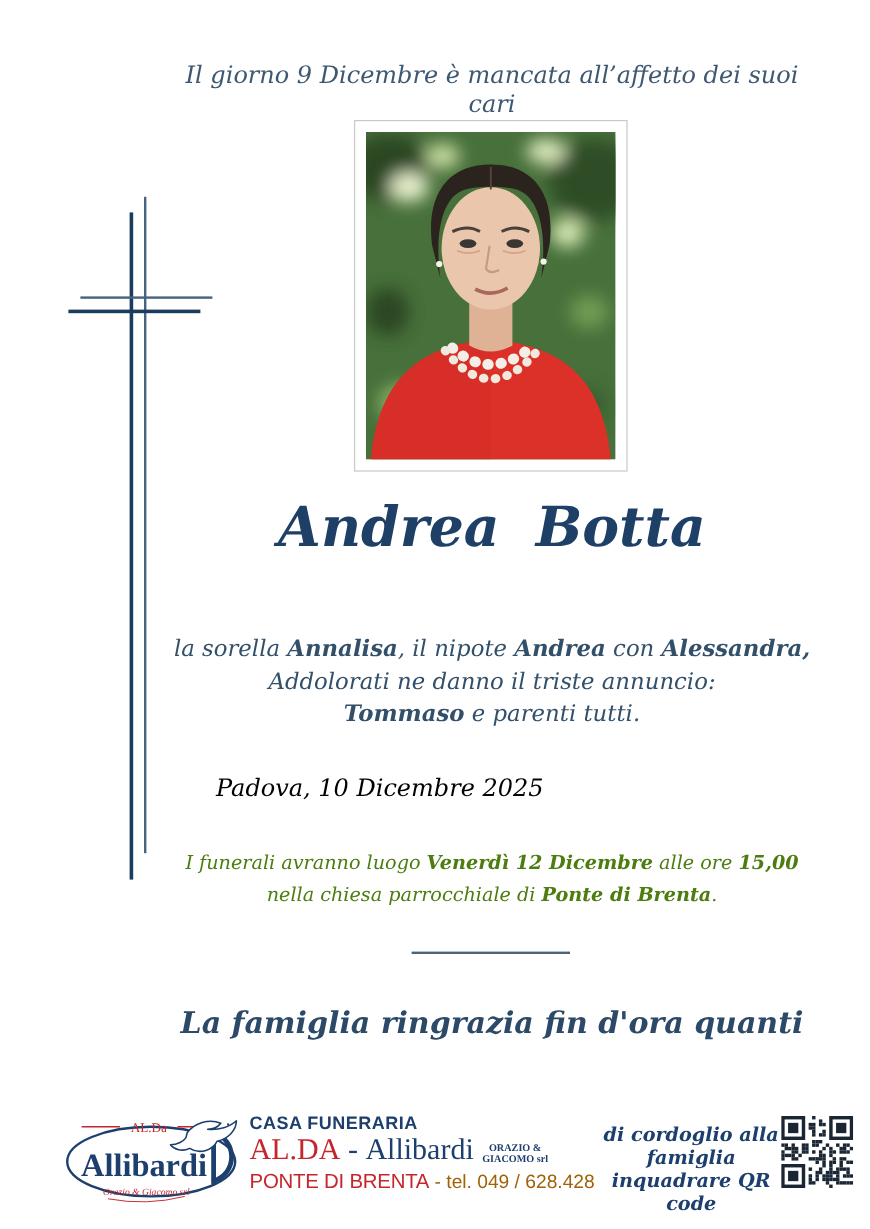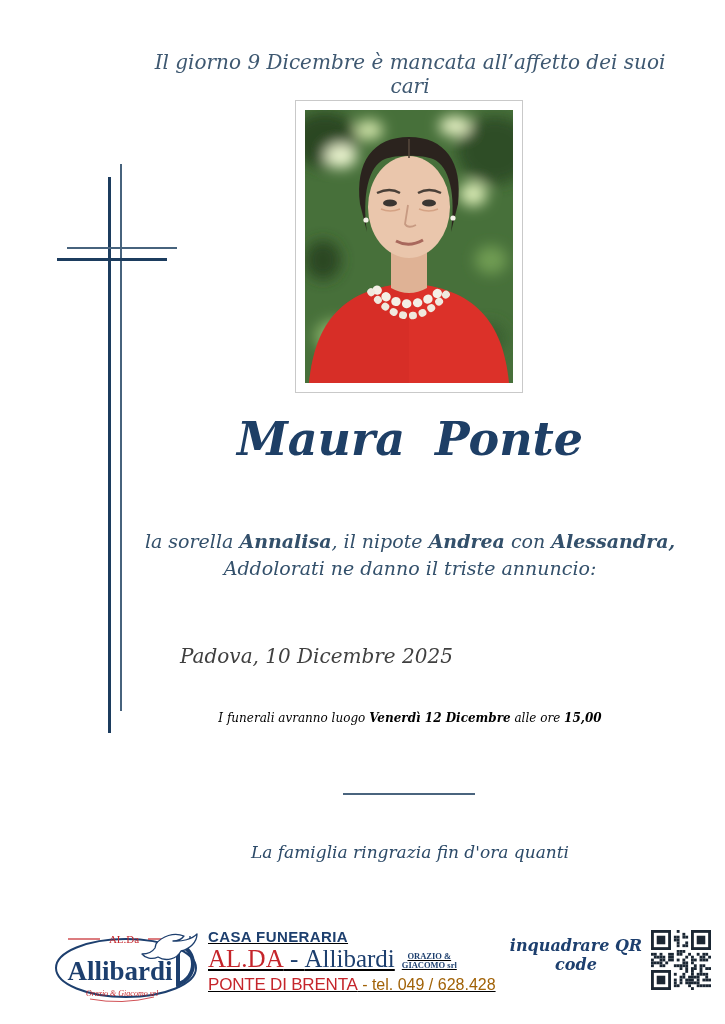--- a/index.html
+++ b/index.html
@@ -20,30 +20,30 @@
   .photo-frame{position:absolute; left:295px; top:100px; width:228px; height:293px;
                box-sizing:border-box; background:#fff; border:1px solid #c9c9c9; padding:9px;}
   .photo-frame svg{width:100%; height:100%; display:block;}
   
   .name{position:absolute; left:140px; top:412px; width:540px; text-align:center;
         font-size:46px; font-weight:bold; font-style:italic; color:#1e3f66; word-spacing:14px;}
   
   .notice{position:absolute; left:130px; top:528px; width:560px; text-align:center;
           font-style:italic; font-size:19px; line-height:27px; color:#33506b;}
   .b{font-weight:bold;}
-  .dateline{position:absolute; left:180px; top:644px; font-style:italic; font-size:20px; color:#404040;}
+  .dateline{position:absolute; left:180px; top:644px; font-style:italic; font-size:20px; color:#000000;}
   .funeral{position:absolute; left:105px; top:705px; width:610px; text-align:center;
-           font-style:italic; font-size:12px; line-height:27px; color:#000000;}
+           font-style:italic; font-size:16px; line-height:27px; color:#4d7c0f;}
   .divider{position:absolute; left:343px; top:793px; width:132px; height:2px; background:#4a647e;}
   .thanks{position:absolute; left:140px; top:838px; width:540px; text-align:center;
-          font-style:italic; font-weight:normal; font-size:17px; line-height:29px; color:#2c4a68;}
+          font-style:italic; font-weight:bold; font-size:25px; line-height:29px; color:#2c4a68;}
   
   .logo{position:absolute; left:44px; top:926px; width:158px; height:80px;}
   .logo svg{width:100%; height:100%; display:block;}
-  .f-center{position:absolute; left:208px; top:928px;text-decoration:underline;}
+  .f-center{position:absolute; left:208px; top:928px;}
   .f-casa{font-family:"Liberation Sans", sans-serif; font-weight:bold; font-size:15px;
           color:#1d3f6e; letter-spacing:0.4px;}
   .f-brand{margin-top:1px; display:flex; align-items:baseline;
            font-family:"Liberation Serif", serif; font-size:25px; line-height:26px;}
   .f-brand .red{color:#c5252b;}
   .f-brand .navy{color:#1d3f6e; white-space:pre;}
   .f-sub{font-family:"Liberation Serif", serif; font-weight:bold; font-size:8.5px;
          color:#1d3f6e; margin-left:7px; line-height:9px; align-self:center; transform:translateY(2px);text-align:center;}
   .f-town{margin-top:3px; font-family:"Liberation Sans", sans-serif; white-space:nowrap;}
   .f-town .red{color:#c5252b; font-size:17px; letter-spacing:-0.2px;}
@@ -111,31 +111,33 @@
       <path d="M91 131 Q104 138 118 130" stroke="#a8685c" stroke-width="3" fill="none"></path>
 
       <circle cx="61" cy="110" r="2.6" fill="#f6f2ea"></circle>
       <circle cx="148" cy="108" r="2.6" fill="#f6f2ea"></circle>
 
       <path d="M72 180 Q104 208 138 179" stroke="#f4efe6" stroke-width="9" stroke-dasharray="0.5 10.5" stroke-linecap="round" fill="none"></path>
       <path d="M66 182 Q104 230 144 181" stroke="#efe9de" stroke-width="7.5" stroke-dasharray="0.5 9.5" stroke-linecap="round" fill="none"></path>
     </svg>
   </div>
 
-  <div class="name">Maura Ponte</div>
+  <div class="name">Andrea Botta</div>
 
   <div class="notice">
     <div><span>la sorella </span><span class="b">Annalisa</span><span>, il nipote </span><span class="b">Andrea</span><span> con </span><span class="b">Alessandra,</span></div>
     <div>Addolorati ne danno il triste annuncio:</div>
+    <div><span class="b">Tommaso</span><span> e parenti tutti.</span></div>
   </div>
 
   <div class="dateline">Padova, 10 Dicembre 2025</div>
 
   <div class="funeral">
     <div><span>I funerali avranno luogo </span><span class="b">Venerdì 12 Dicembre</span><span> alle ore </span><span class="b">15,00</span></div>
+    <div><span>nella chiesa parrocchiale di </span><span class="b">Ponte di Brenta</span><span>.</span></div>
   </div>
 
   <div class="divider"></div>
 
   <div class="thanks">
     <div>La famiglia ringrazia fin d'ora quanti</div>
   </div>
 
   <div class="logo">
     <svg viewBox="0 0 158 80" aria-hidden="true">
@@ -166,20 +168,21 @@
         <span>ORAZIO &amp;</span><br>
         <span>GIACOMO srl</span>
       </span>
     </div>
     <div class="f-town">
       <span class="red">PONTE DI BRENTA</span><span class="tel"> - tel. 049 / 628.428</span>
     </div>
   </div>
 
   <div class="f-right">
+    <div>di cordoglio alla famiglia</div>
     <div>inquadrare QR code</div>
   </div>
 
   <div class="qr">
       <svg xmlns="http://www.w3.org/2000/svg" viewBox="0 0 58 58">
         <rect x="24.86" y="0.00" width="2.76" height="2.76" fill="#1a2633"></rect>
         <rect x="30.38" y="2.76" width="2.76" height="2.76" fill="#1a2633"></rect>
         <rect x="22.10" y="5.52" width="2.76" height="2.76" fill="#1a2633"></rect>
         <rect x="24.86" y="5.52" width="2.76" height="2.76" fill="#1a2633"></rect>
         <rect x="30.38" y="5.52" width="2.76" height="2.76" fill="#1a2633"></rect>

